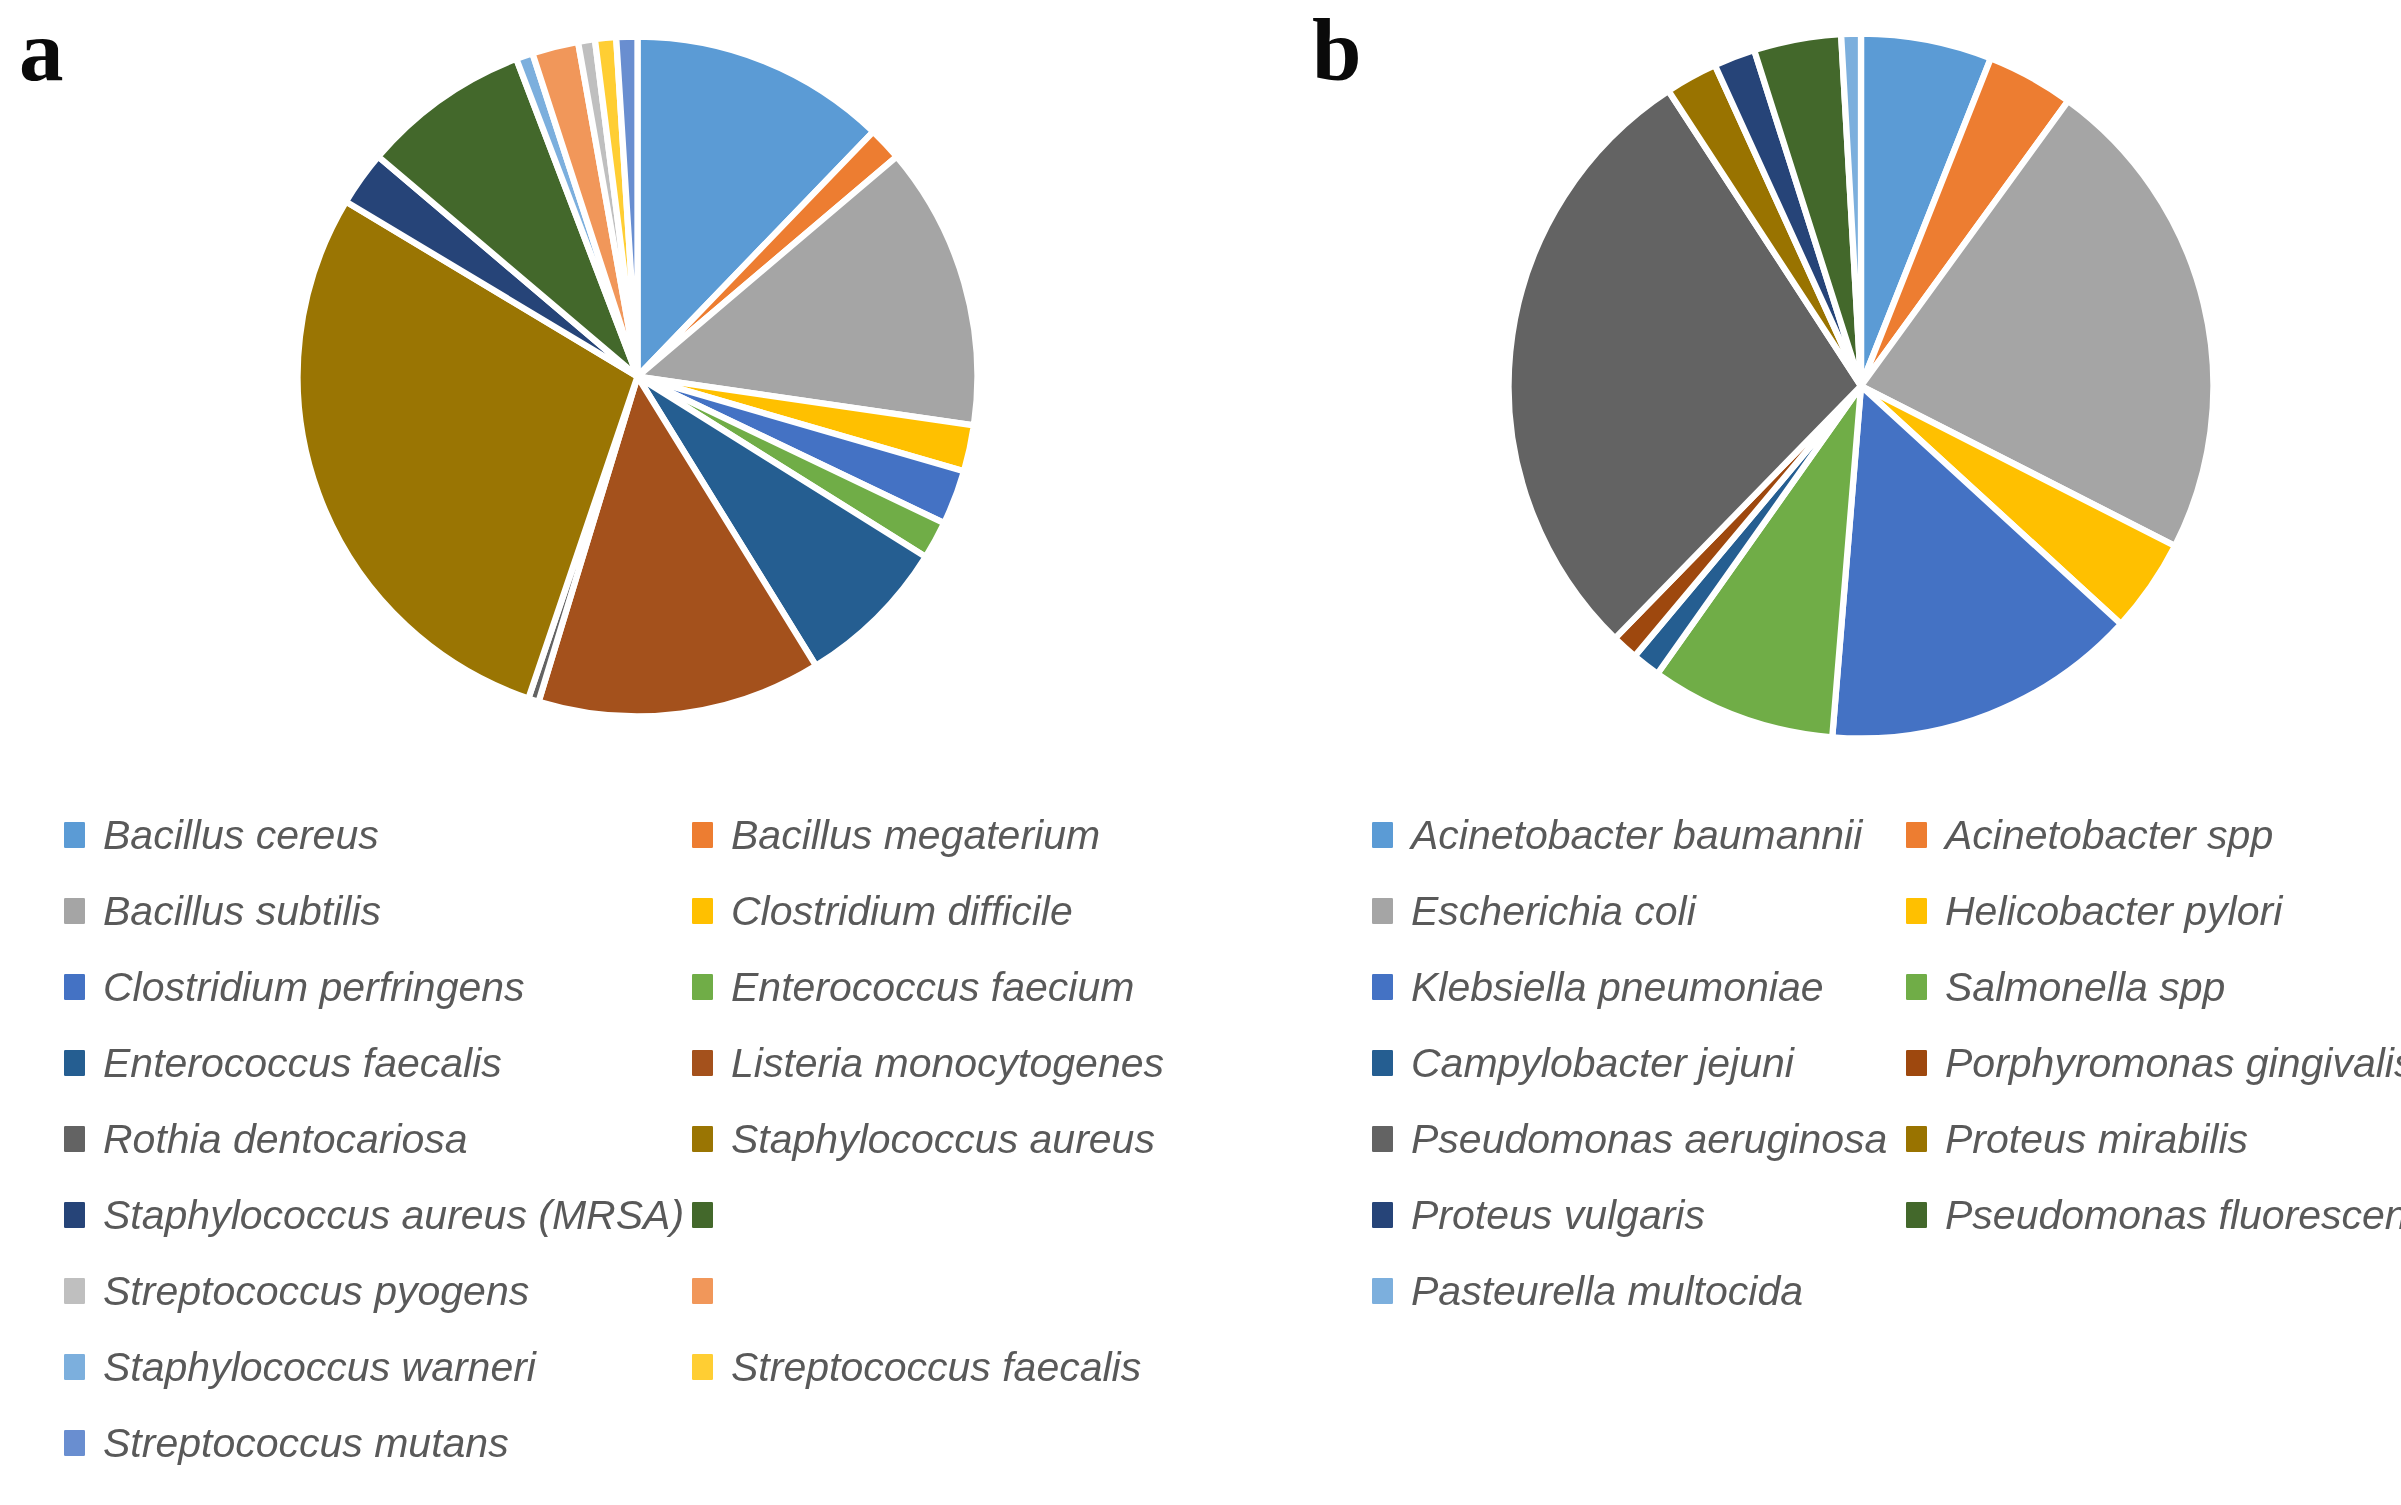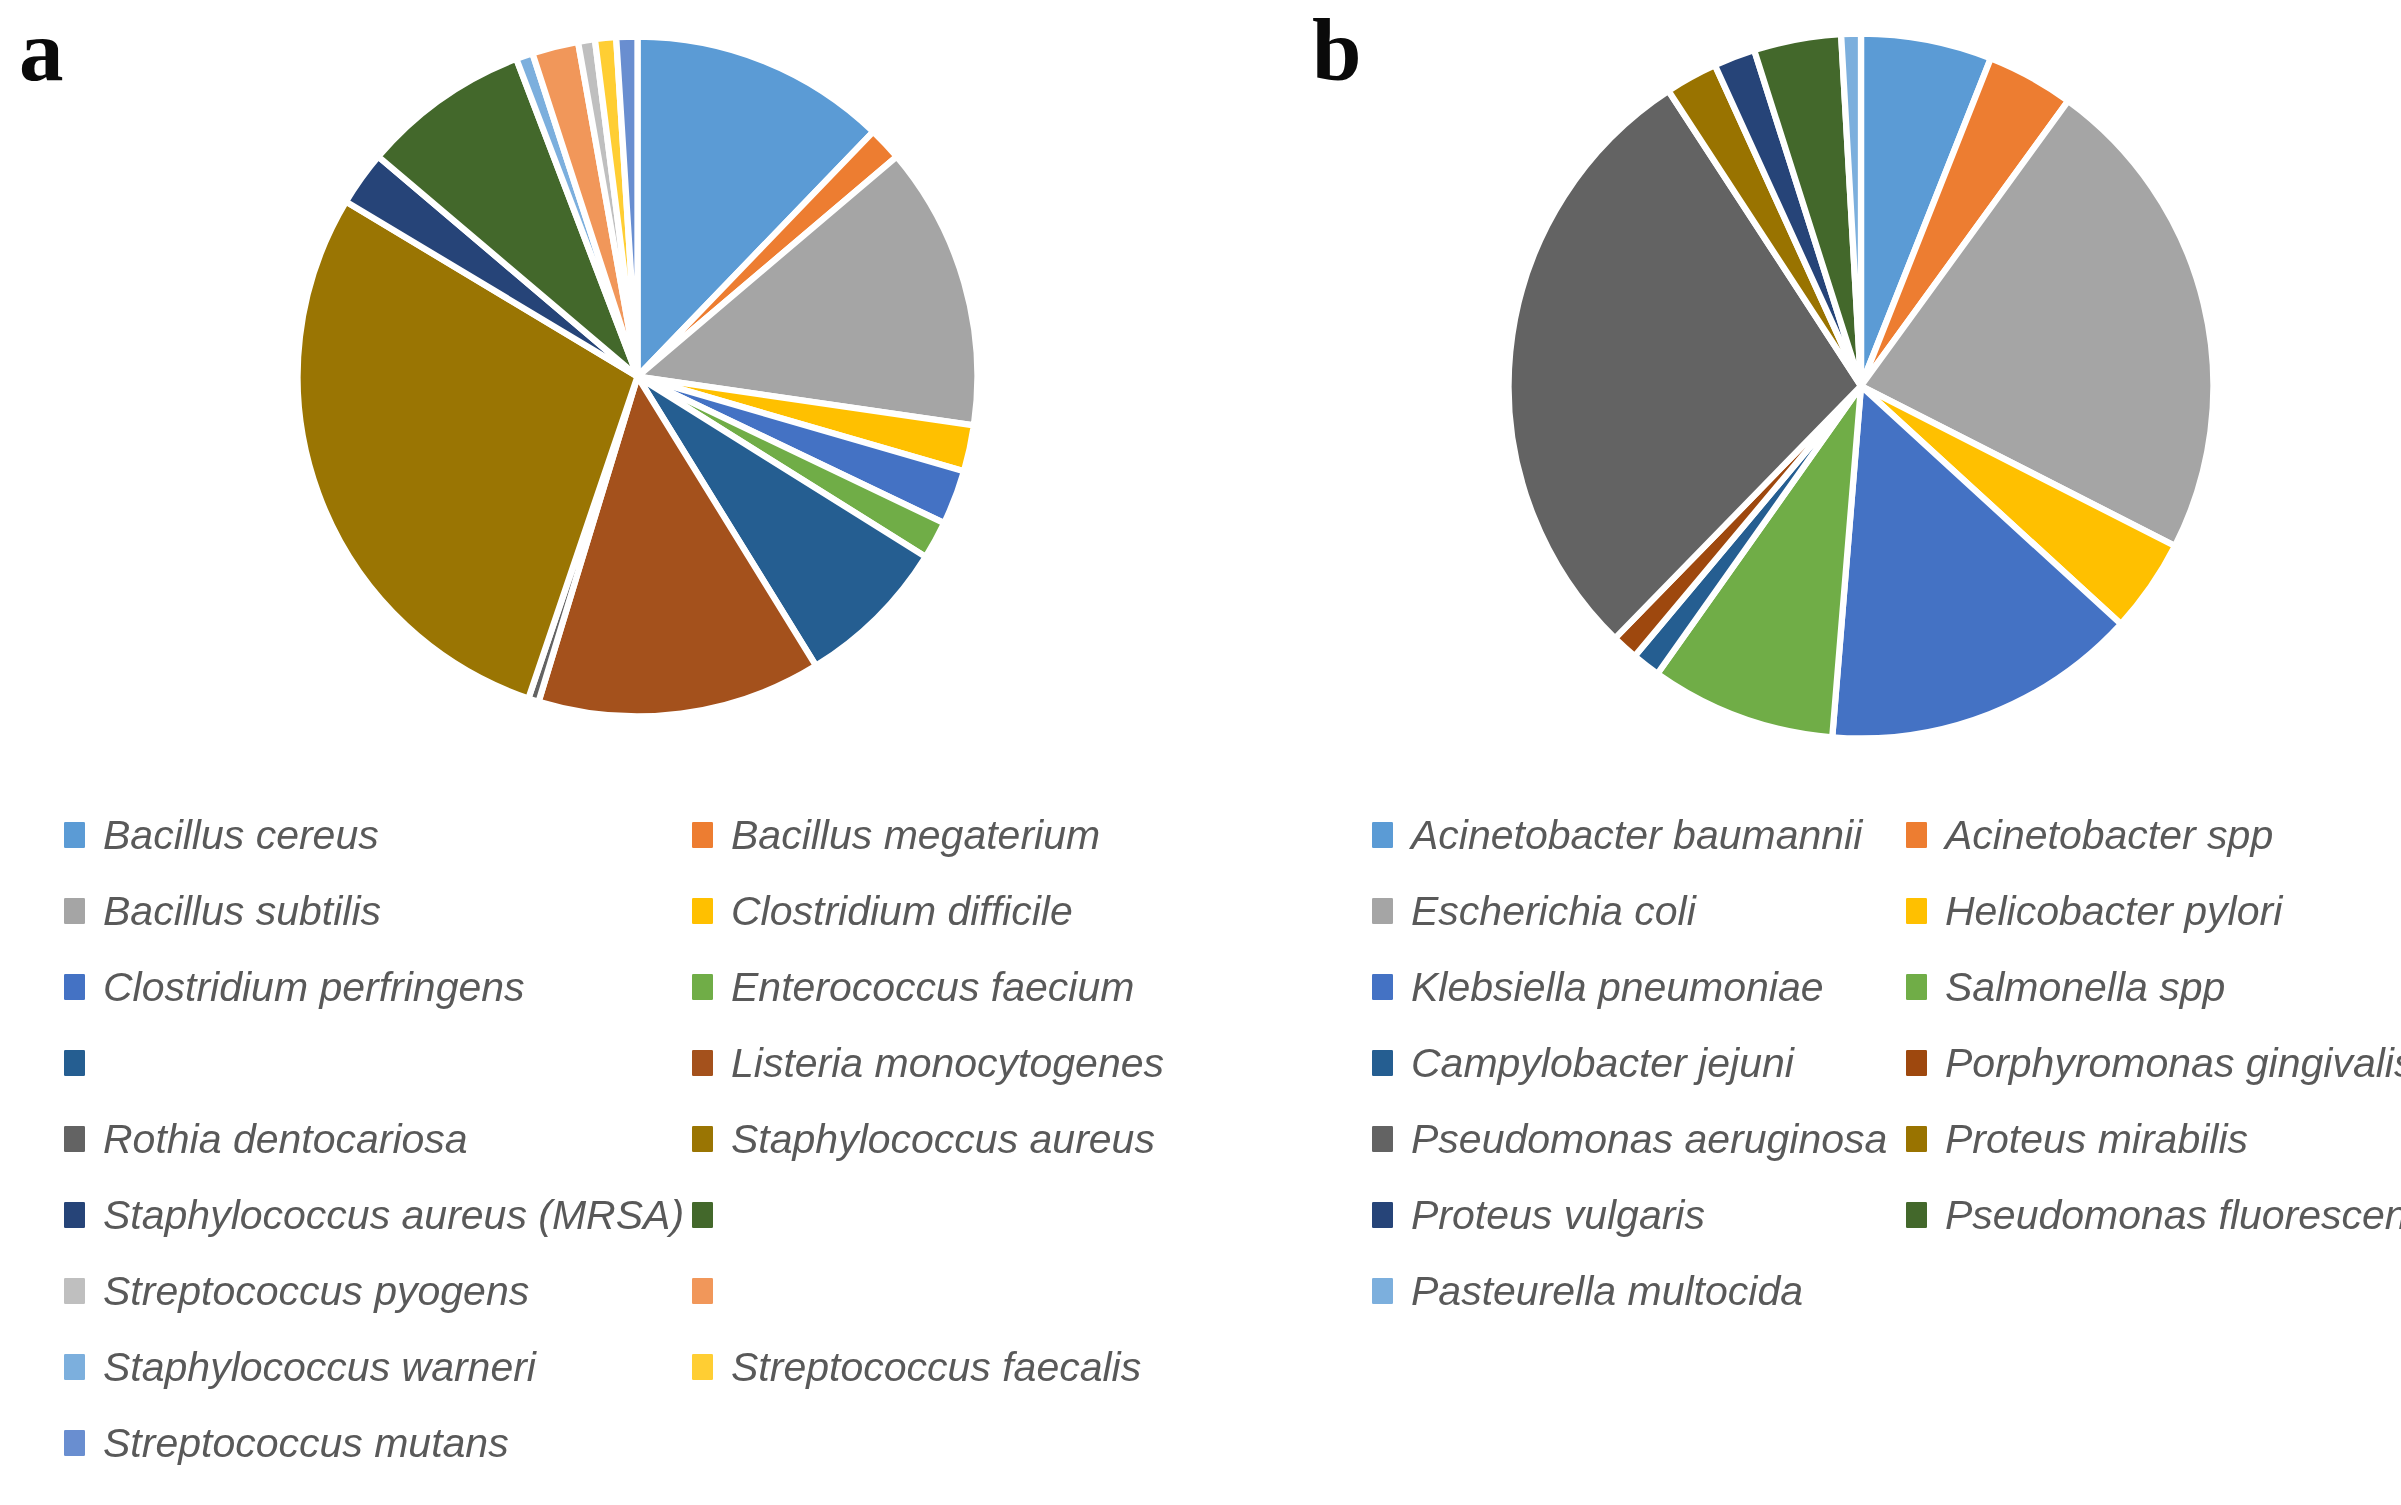--- a/index.html
+++ b/index.html
@@ -123,20 +123,21 @@
         <div class="legend-row">
           <span class="swatch" style="background: rgb(165, 165, 165);"></span>
           <span class="legend-label">Bacillus subtilis</span>
         </div>
         <div class="legend-row">
           <span class="swatch" style="background: rgb(68, 114, 196);"></span>
           <span class="legend-label">Clostridium perfringens</span>
         </div>
         <div class="legend-row">
           <span class="swatch" style="background: rgb(37, 94, 145);"></span>
+          <span class="legend-label">Enterococcus faecalis</span>
         </div>
         <div class="legend-row">
           <span class="swatch" style="background: rgb(99, 99, 99);"></span>
           <span class="legend-label">Rothia dentocariosa</span>
         </div>
         <div class="legend-row">
           <span class="swatch" style="background: rgb(38, 68, 120);"></span>
           <span class="legend-label">Staphylococcus aureus (MRSA)</span>
         </div>
         <div class="legend-row">

